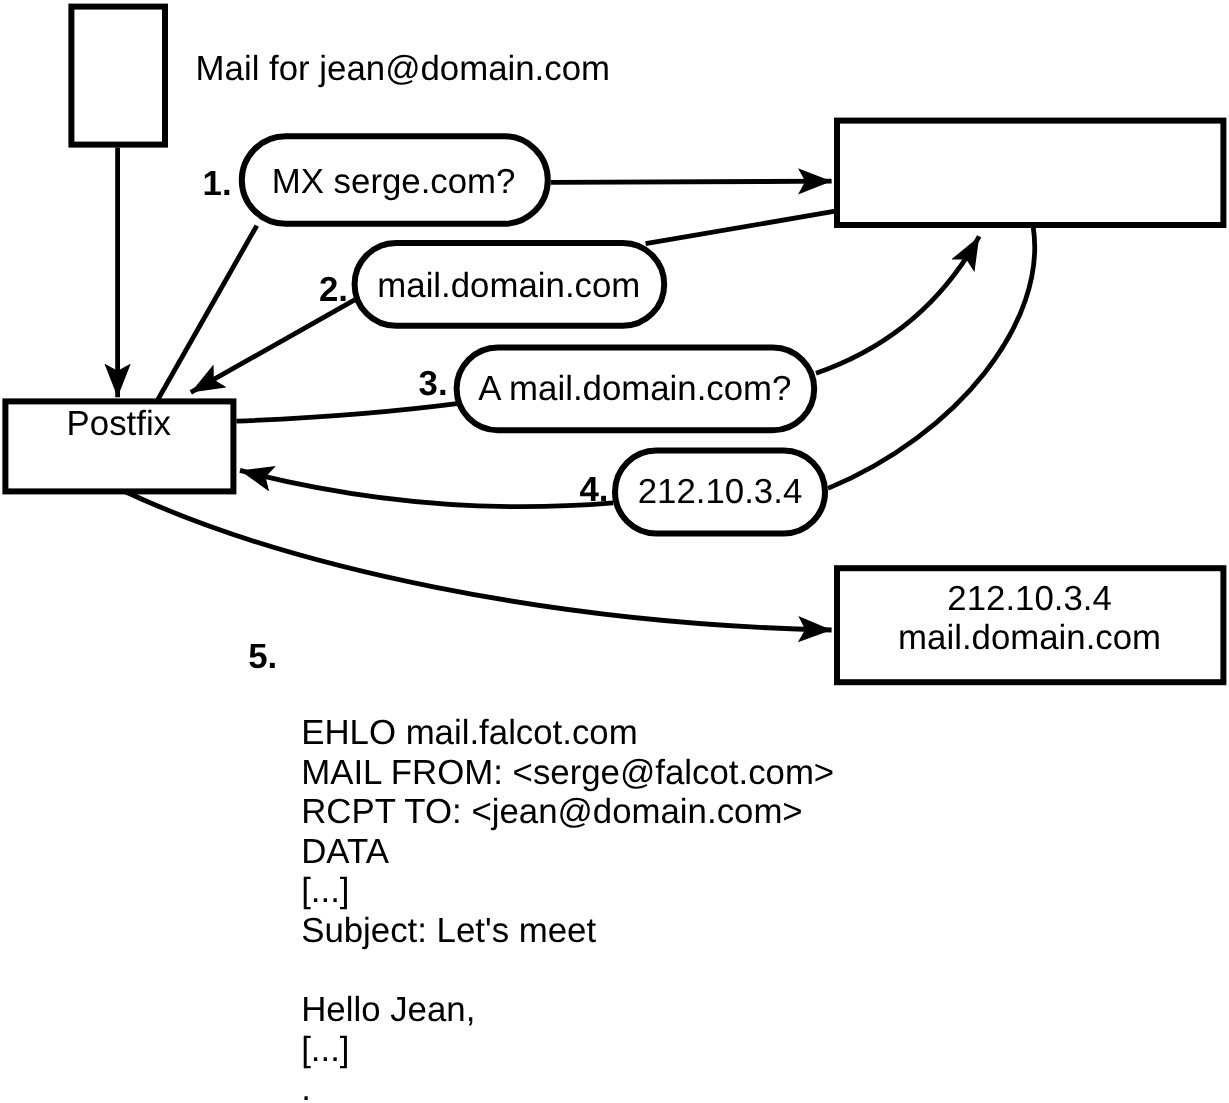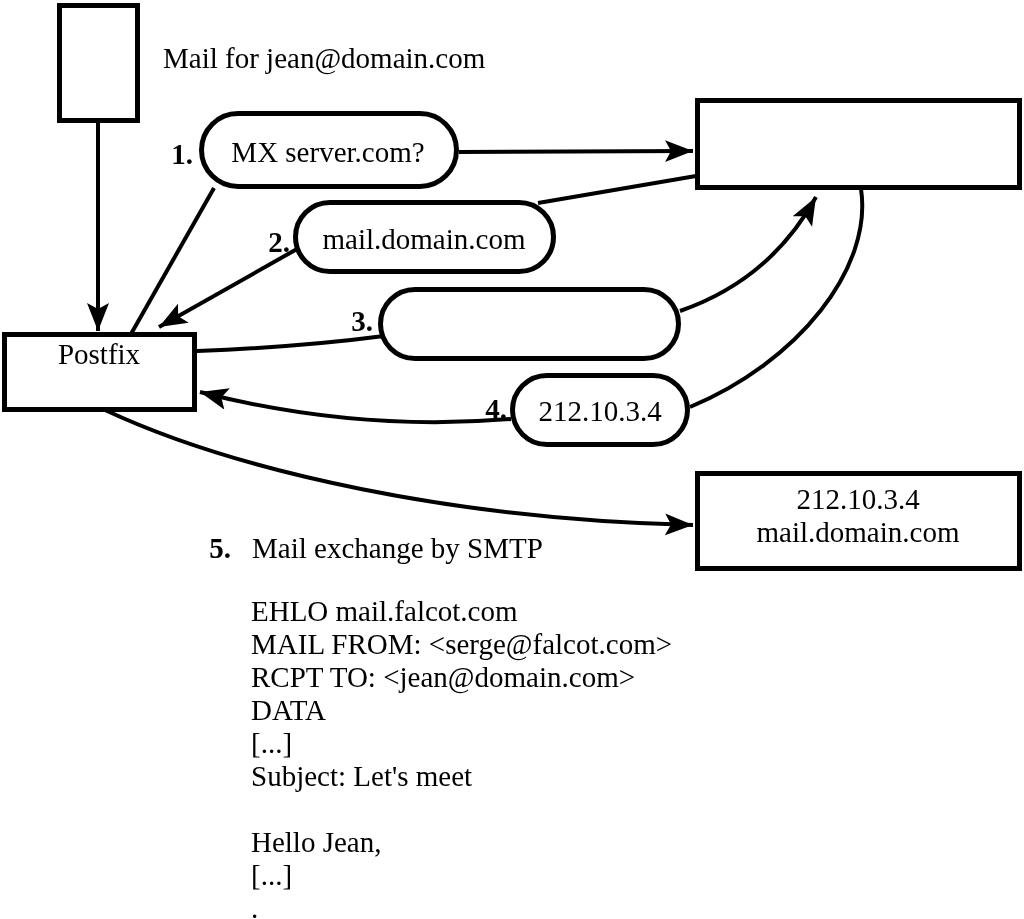--- a/index.html
+++ b/index.html
@@ -1,21 +1,21 @@
 <!DOCTYPE html>
 <html><head>
 <meta charset="utf-8">
 <style>
   html, body { margin: 0; padding: 0; background: #fff; }
   #figure {
     position: relative;
     width: 1024px;
     height: 919px;
     background: #ffffff;
-    font-family: Liberation Serif, serif;
+    font-family: Liberation Sans, sans-serif;
     color: #000;
     overflow: hidden;
   }
   #shapes { position: absolute; left: 0; top: 0; }
   .t {
     position: absolute;
     font-size: 29px;
     line-height: 33px;
     white-space: pre;
     color: #000;
@@ -60,32 +60,32 @@
   </svg>
 
   <div class="t" style="left:163px; top:42px;">Mail for jean@domain.com</div>
 
   <div class="t c" style="left:99px; top:354px;">Postfix</div>
 
 
   <div class="t c" style="left:858px; top:516px;"><span>212.10.3.4</span><br><span>mail.domain.com</span></div>
 
   <div class="t num" style="left:193px; top:154px;">1.</div>
-  <div class="t c" style="left:328px; top:152px;">MX server.com?</div>
+  <div class="t c" style="left:328px; top:152px;">MX serge.com?</div>
 
   <div class="t num" style="left:290px; top:242px;">2.</div>
   <div class="t c" style="left:424px; top:239px;">mail.domain.com</div>
 
   <div class="t num" style="left:373px; top:321px;">3.</div>
+  <div class="t c" style="left:529px; top:325px;">A mail.domain.com?</div>
 
   <div class="t num" style="left:507px; top:409px;">4.</div>
   <div class="t c" style="left:600px; top:411px;">212.10.3.4</div>
 
   <div class="t num" style="left:231px; top:548px;">5.</div>
-  <div class="t" style="left:252px; top:532px;">Mail exchange by SMTP</div>
 
   <div class="t" style="left:251px; top:595px;">EHLO mail.falcot.com
 MAIL FROM: &lt;serge@falcot.com&gt;
 RCPT TO: &lt;jean@domain.com&gt;
 DATA
 [...]
 Subject: Let's meet
 
 Hello Jean,
 [...]

